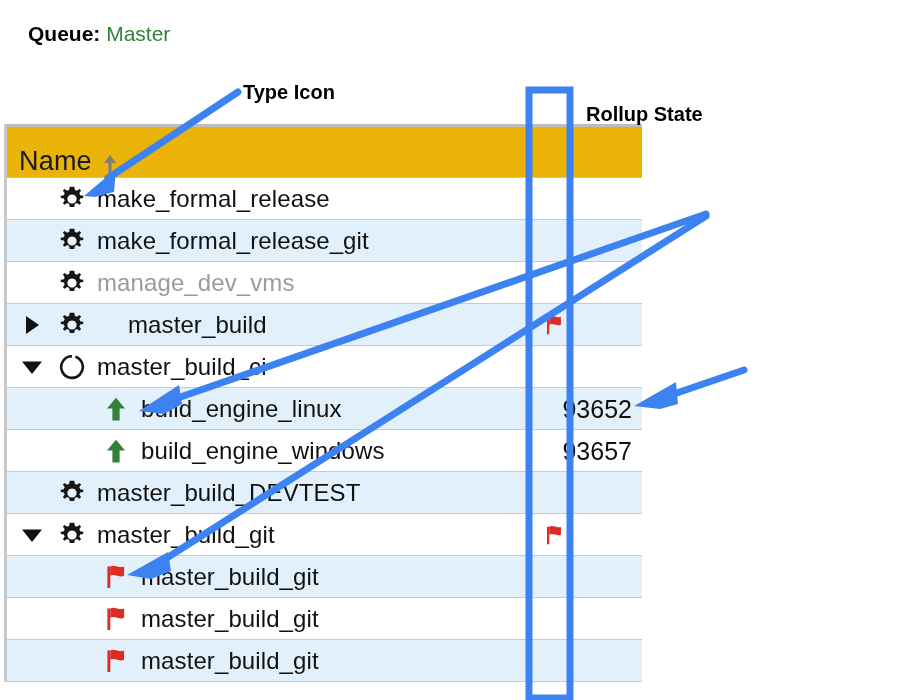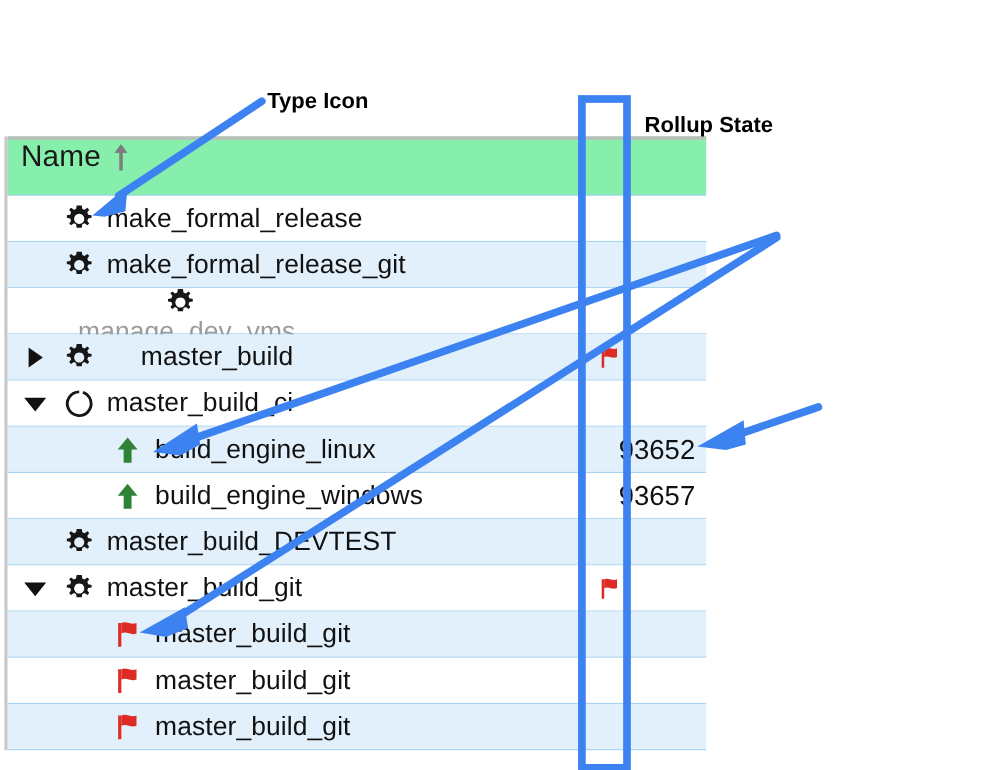--- a/index.html
+++ b/index.html
@@ -43,26 +43,26 @@
   #grid {
     position: absolute;
     left: 4px;
     top: 124px;
     width: 638px;
     border-left: 3px solid #c8c8c8;
     box-sizing: border-box;
   }
   .grid-head {
     height: 54px;
-    background: #86efac;
+    background: #eab308;
     border-top: 3px solid #bdbdbd;
     border-bottom: 1px solid #9fcdf0;
     box-sizing: border-box;
     display: flex;
-    align-items: flex-start;
+    align-items: flex-end;
     position: relative;
   }
   .grid-head .head-label {
     font-size: 27px;
     color: #1a1a1a;
     margin-left: 12px;
     letter-spacing: .2px;
   }
   .sort-arrow {
     margin-left: 10px;
@@ -151,20 +151,24 @@
   #anno-type-icon   { left: 243px; top: 81px; }
   #anno-rollup      { left: 586px; top: 103px; }
   #anno-actual      { left: 713px; top: 203px; }
   #anno-process-ids { left: 750px; top: 356px; }
 </style>
 </head>
 <body>
 
 <div id="root">
 
+  <div class="meta" id="meta-queue">
+    <span>Queue:</span>
+    <span class="val">Master</span>
+  </div>
 
   <div id="grid">
     <div class="grid-head">
       <span class="head-label">Name</span>
       <span class="sort-arrow">
         <svg width="16" height="26" viewBox="0 0 16 26">
           <path d="M8 1 L14 9 L9.6 9 L9.6 25 L6.4 25 L6.4 9 L2 9 Z" fill="#7d7d7d"></path>
         </svg>
       </span>
     </div>
@@ -183,21 +187,21 @@
           <div class="cell-name" style="left: 52px;">
             <svg class="type-icon" viewBox="0 0 26 26" width="26" height="26">
               <path fill="#161616" d="M13 0.8 l2.3 0 0.55 3.1 a9 9 0 0 1 2.0 0.85 l2.6-1.8 1.65 1.65 -1.8 2.6 a9 9 0 0 1 0.85 2.0 l3.1 0.55 0 2.3 -3.1 0.55 a9 9 0 0 1-0.85 2.0 l1.8 2.6 -1.65 1.65 -2.6-1.8 a9 9 0 0 1-2.0 0.85 l-0.55 3.1 -2.3 0 -2.3 0 -0.55-3.1 a9 9 0 0 1-2.0-0.85 l-2.6 1.8 -1.65-1.65 1.8-2.6 a9 9 0 0 1-0.85-2.0 l-3.1-0.55 0-2.3 3.1-0.55 a9 9 0 0 1 0.85-2.0 l-1.8-2.6 1.65-1.65 2.6 1.8 a9 9 0 0 1 2.0-0.85 l0.55-3.1 z M13 8.4 a4.6 4.6 0 1 0 0.01 0 z"></path>
             </svg>
             <span class="name-text">make_formal_release_git</span>
           </div>
           <div class="cell-rollup"></div>
           <div class="cell-pid"></div>
         </div>
         <div class="row">
-          <div class="cell-name" style="left: 52px; flex-direction: column;">
+          <div class="cell-name" style="left: 52px;">
             <svg class="type-icon" viewBox="0 0 26 26" width="26" height="26">
               <path fill="#161616" d="M13 0.8 l2.3 0 0.55 3.1 a9 9 0 0 1 2.0 0.85 l2.6-1.8 1.65 1.65 -1.8 2.6 a9 9 0 0 1 0.85 2.0 l3.1 0.55 0 2.3 -3.1 0.55 a9 9 0 0 1-0.85 2.0 l1.8 2.6 -1.65 1.65 -2.6-1.8 a9 9 0 0 1-2.0 0.85 l-0.55 3.1 -2.3 0 -2.3 0 -0.55-3.1 a9 9 0 0 1-2.0-0.85 l-2.6 1.8 -1.65-1.65 1.8-2.6 a9 9 0 0 1-0.85-2.0 l-3.1-0.55 0-2.3 3.1-0.55 a9 9 0 0 1 0.85-2.0 l-1.8-2.6 1.65-1.65 2.6 1.8 a9 9 0 0 1 2.0-0.85 l0.55-3.1 z M13 8.4 a4.6 4.6 0 1 0 0.01 0 z"></path>
             </svg>
             <span class="name-text dim">manage_dev_vms</span>
           </div>
           <div class="cell-rollup"></div>
           <div class="cell-pid"></div>
         </div>
         <div class="row alt">
           <svg class="twisty" viewBox="0 0 22 22">

